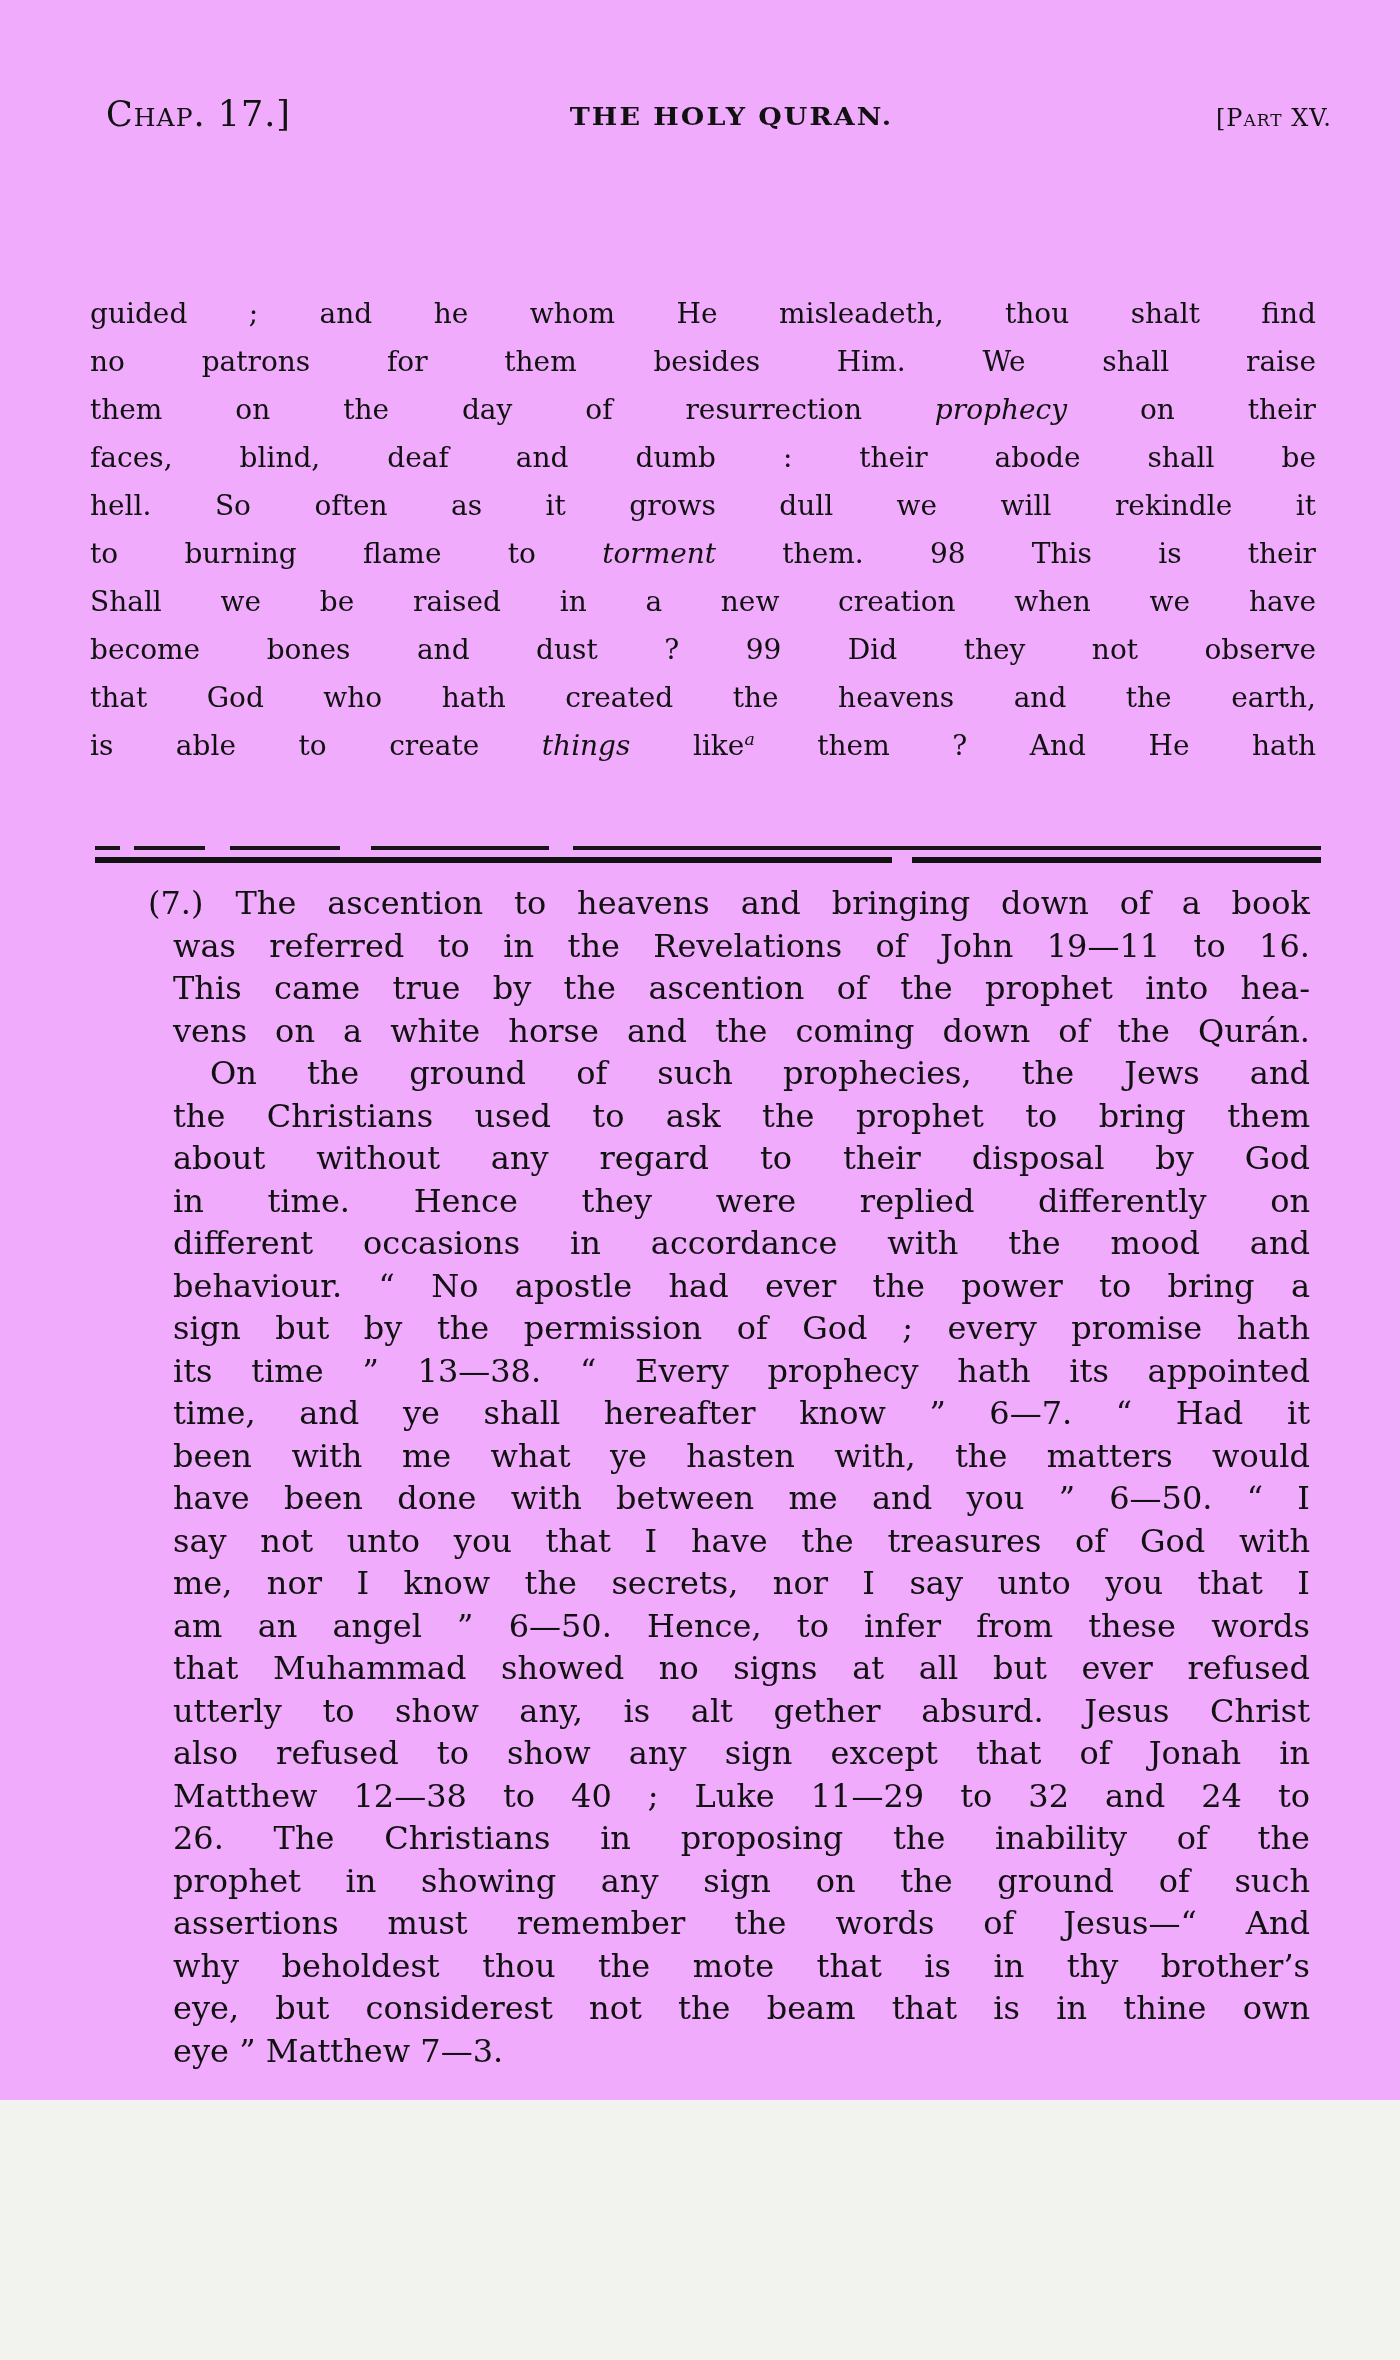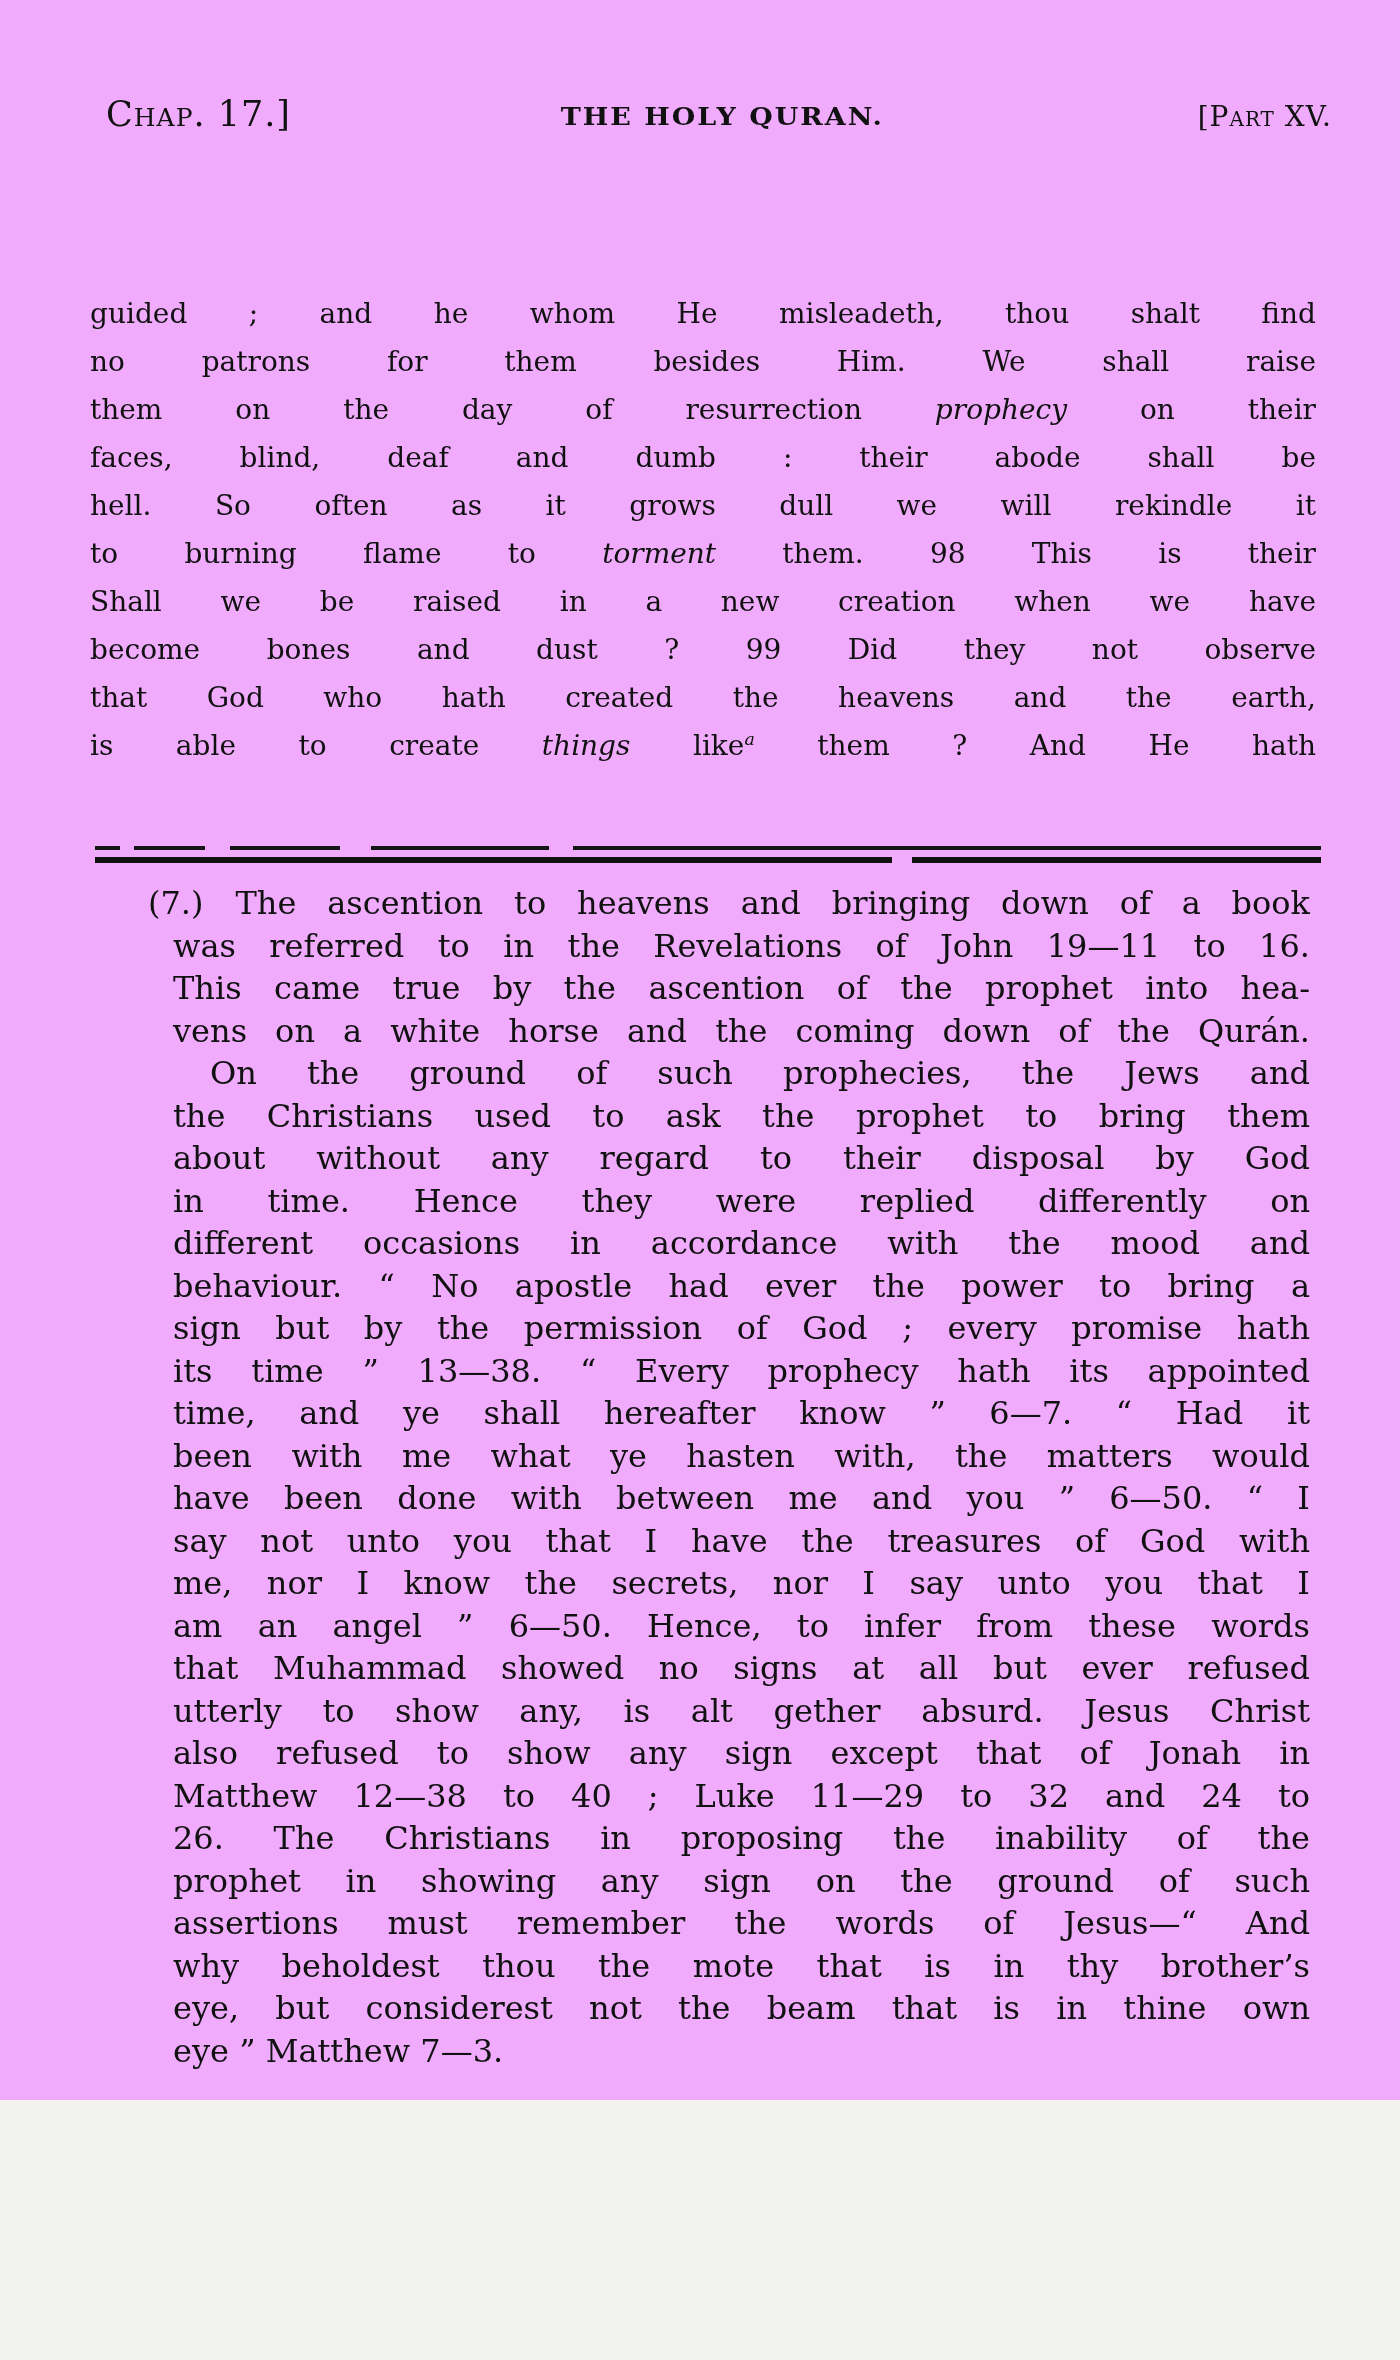--- a/index.html
+++ b/index.html
@@ -12,21 +12,21 @@
   .page{
     position:relative;width:1400px;height:2100px;background:#f0abfc;overflow:hidden;
   }
   
   .header{
     position:absolute;top:94px;left:106px;width:1226px;
     display:flex;justify-content:space-between;align-items:baseline;
   }
   .h-left{font-size:35px;font-variant:small-caps;letter-spacing:1px;}
   .h-center{font-size:27px;letter-spacing:2px;font-weight:bold;transform:scaleY(.92);}
-  .h-right{font-size:28px;font-variant:small-caps;letter-spacing:1px;margin-left:44px;}
+  .h-right{font-size:24px;font-variant:small-caps;letter-spacing:1px;margin-left:44px;}
 
   
   .main-text{
     position:absolute;top:290px;left:90px;width:1226px;
     font-size:28px;line-height:48px;
   }
   .line{
     text-align:justify;
     text-align-last:justify;
   }

